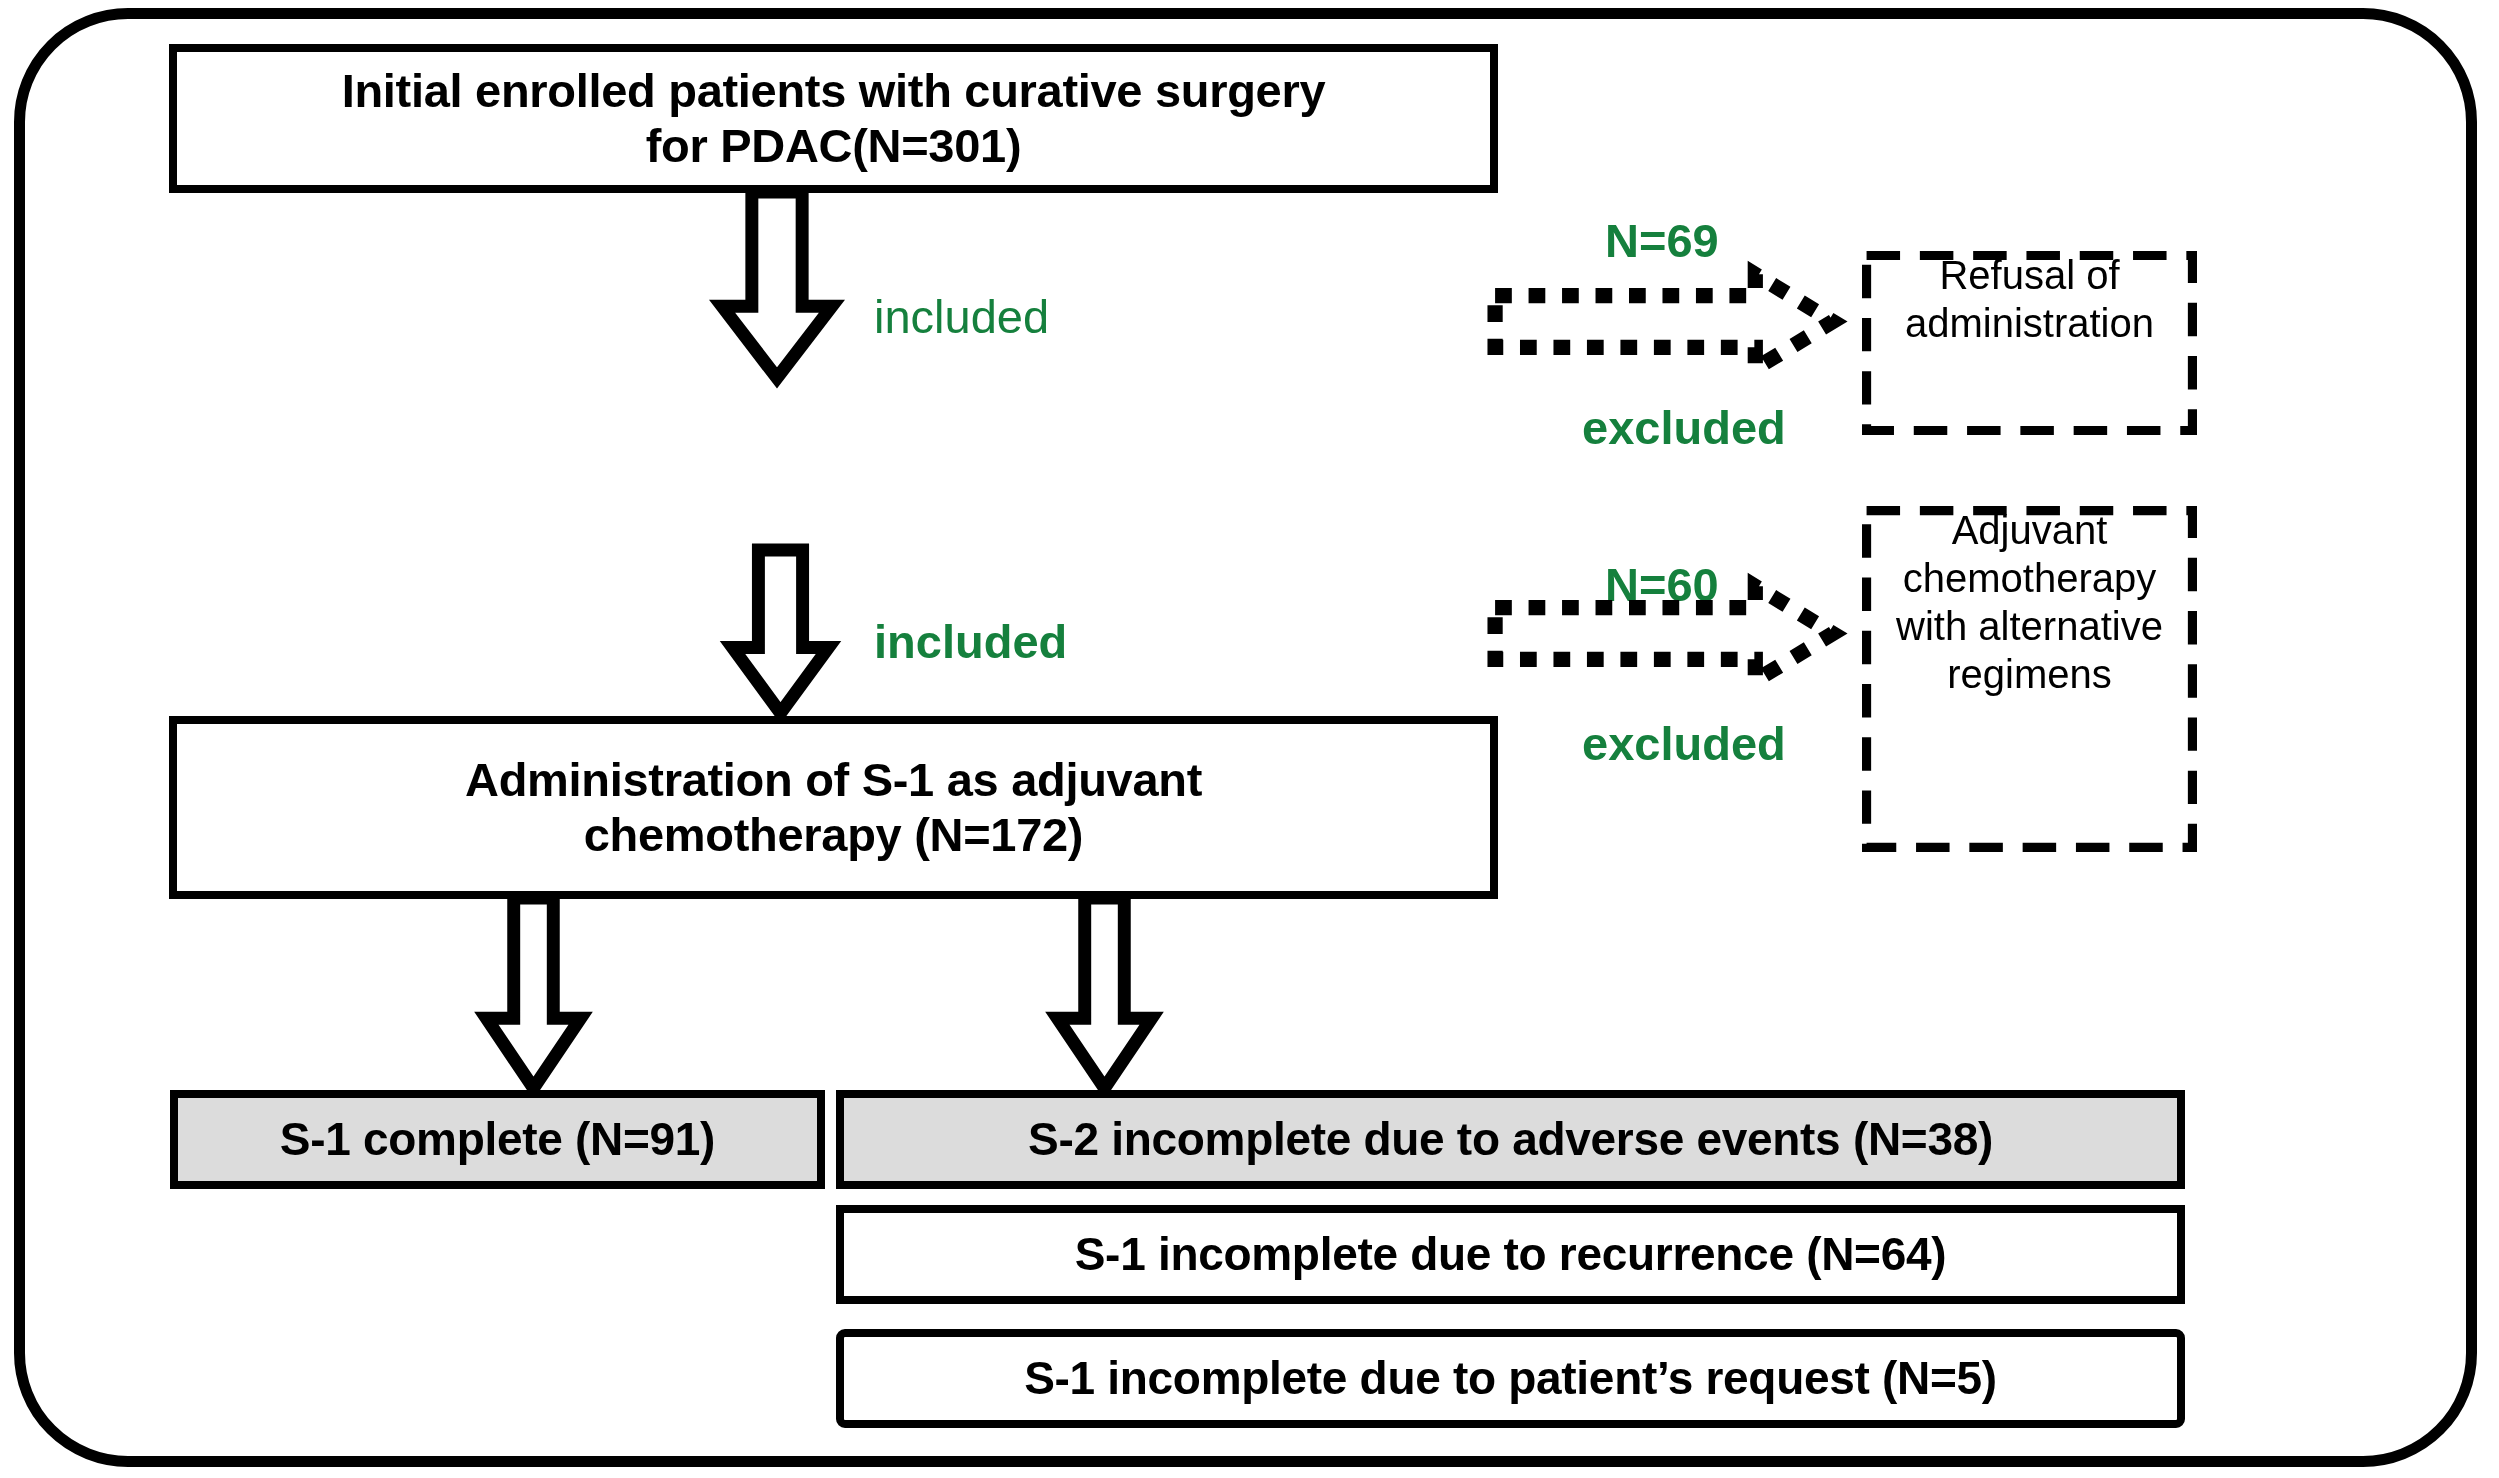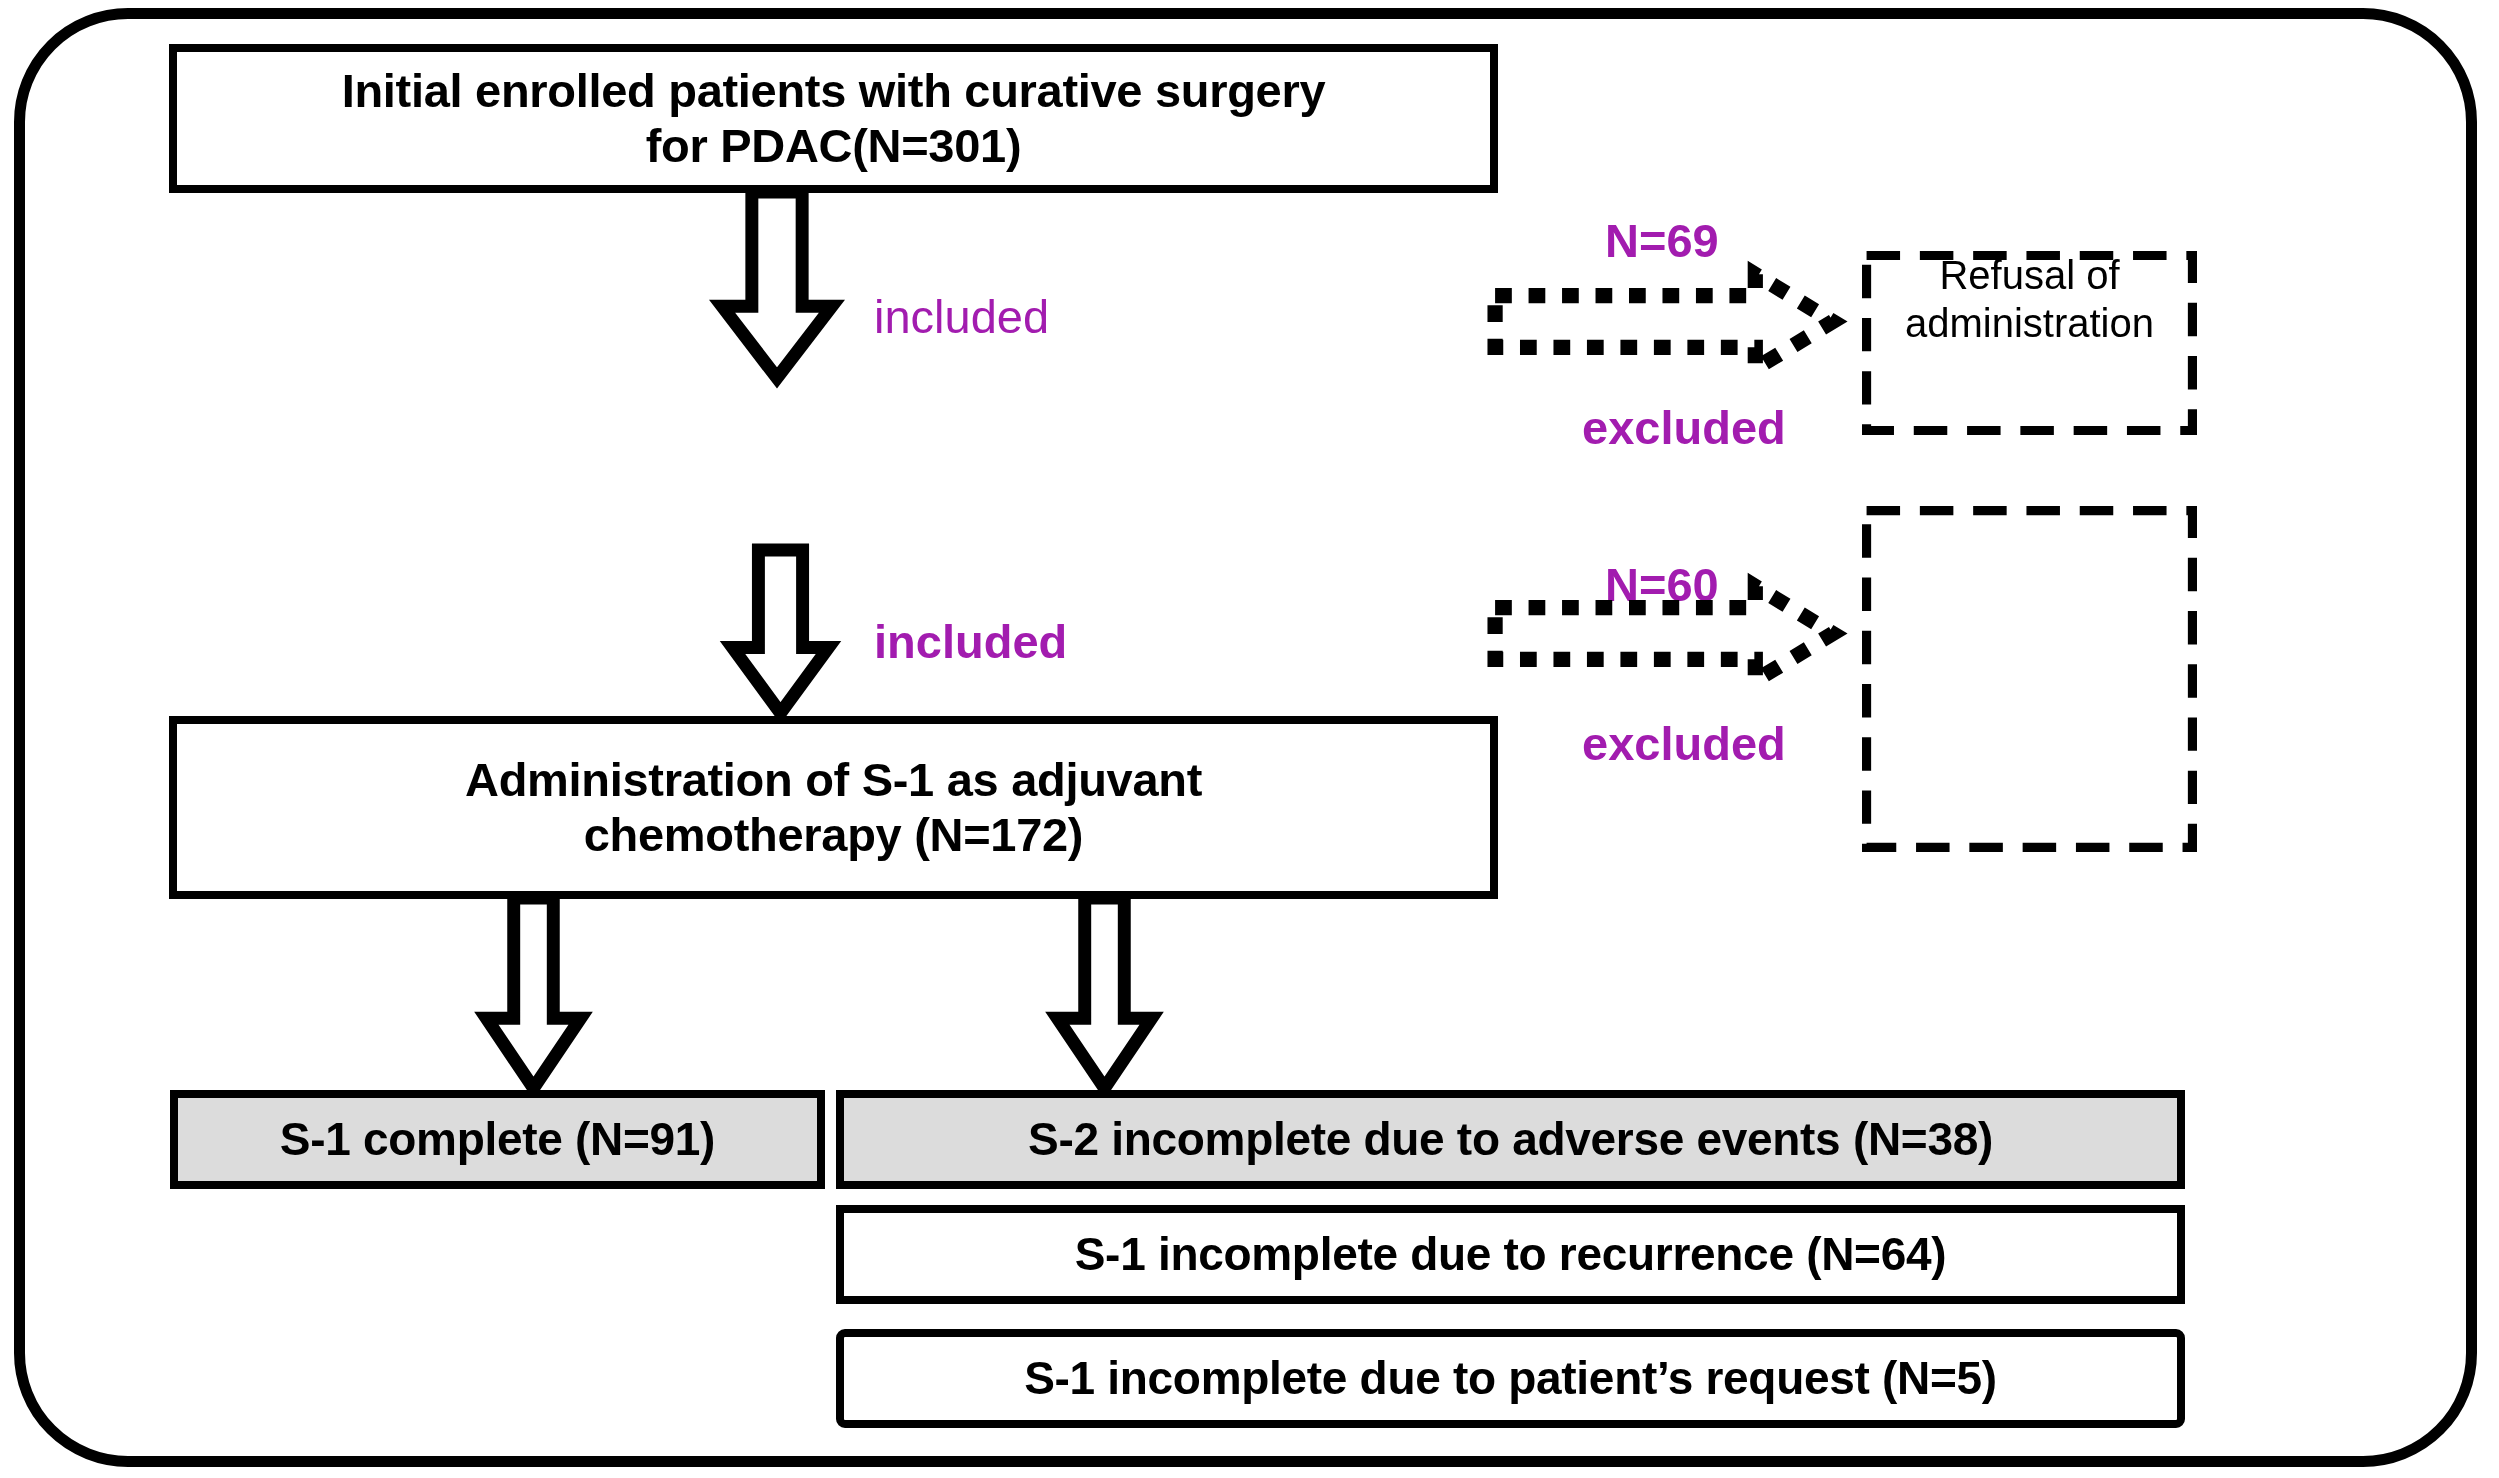--- a/index.html
+++ b/index.html
@@ -85,21 +85,21 @@
     width: 100%;
     padding: 0 30px;
     box-sizing: border-box;
     white-space: pre-line;
     font-size: 40px;
   }
 
   
   .edge-label {
     position: absolute;
-    color: #a21caf;
+    color: #15803d;
     white-space: nowrap;
     line-height: 1;
   }
   .edge-label.light { font-weight: 500; }
   .edge-label.heavy { font-weight: bold; }
 
   
   .arrow-svg {
     position: absolute;
     overflow: visible;
@@ -162,20 +162,24 @@
   <svg class="arrow-svg" style="left:1489px; top:580px; width:350px; height:107px;" viewBox="0 0 460 140">
     <polygon points="8,36 350,36 350,8 452,70 350,132 350,104 8,104" fill="#ffffff" stroke="#000000" stroke-width="20" stroke-linejoin="miter" stroke-dasharray="22 22"></polygon>
   </svg>
 
   <div class="edge-label heavy" style="left:1582px; top:720px; font-size:47px;">excluded</div>
 
   <div class="dashed-node" style="left:1862px; top:506px; width:335px; height:346px;">
     <svg class="dash-svg" viewBox="0 0 440 455" preserveAspectRatio="none">
       <rect x="6" y="6" width="428" height="443" fill="none" stroke="#000000" stroke-width="12" stroke-dasharray="44 26"></rect>
     </svg>
+    <span class="txt">Adjuvant
+chemotherapy
+with alternative
+regimens</span>
   </div>
 
   <div class="node shaded" style="left:170px; top:1090px; width:655px; height:99px; font-size:46px;">
     <span class="txt">S-1 complete (N=91)</span>
   </div>
 
   <div class="node shaded" style="left:836px; top:1090px; width:1349px; height:99px; font-size:46px;">
     <span class="txt">S-2 incomplete due to adverse events (N=38)</span>
   </div>
 

